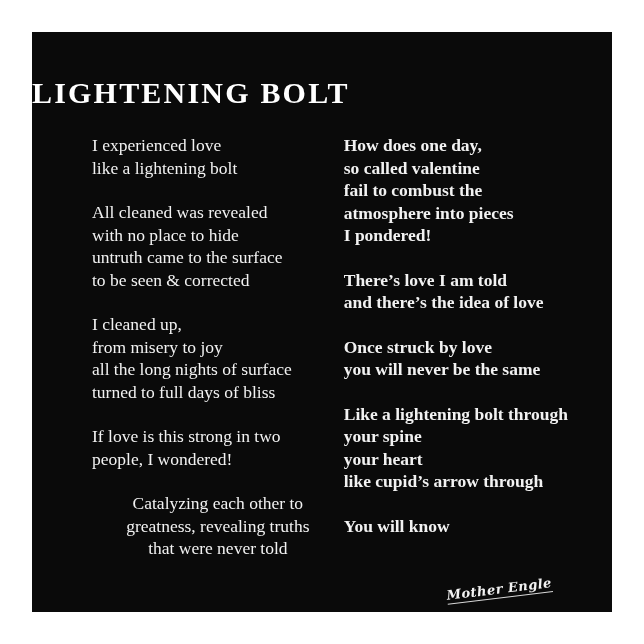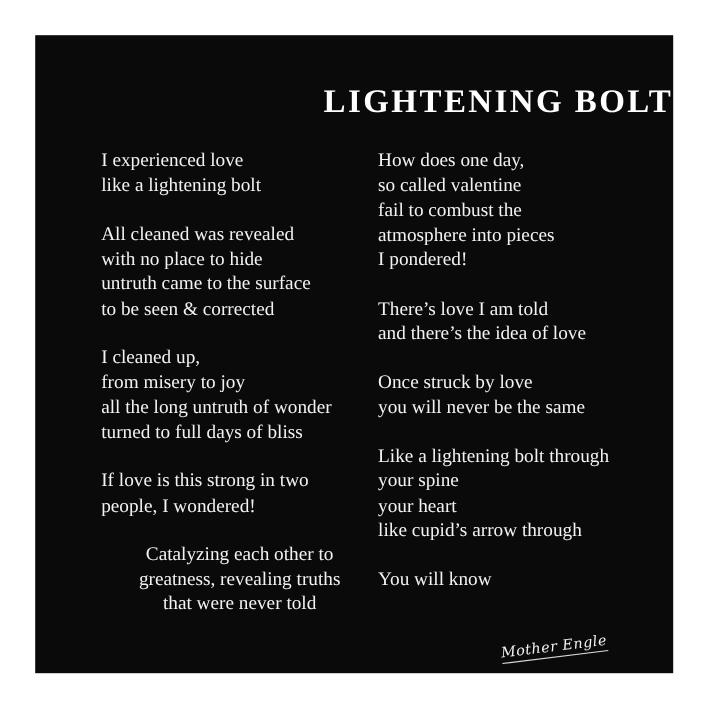--- a/index.html
+++ b/index.html
@@ -17,21 +17,21 @@
     position: absolute;
     left: 32px;
     top: 32px;
     width: 580px;
     height: 580px;
     background: #0a0a0a;
     box-sizing: border-box;
     overflow: hidden;
   }
   .poster-title {
-    text-align: right;
+    text-align: left;
     color: #ffffff;
     font-family: "Liberation Serif", serif;
     font-weight: bold;
     font-size: 30px;
     letter-spacing: 2.2px;
     margin-top: 46px;
     margin-bottom: 0;
     line-height: 1;
   }
   .columns {
@@ -43,20 +43,21 @@
   }
   .col {
     display: flex;
     flex-direction: column;
   }
   .col-left {
     width: 268px;
   }
   .col-right {
     width: 258px;
+    font-weight: bold;
   }
   .stanza {
     margin-bottom: 22px;
   }
   .stanza:last-child {
     margin-bottom: 0;
     text-align: center;
   }
   .line {
     color: #f2f2f2;
@@ -102,21 +103,21 @@
       <div class="stanza">
         <div class="line">All cleaned was revealed</div>
         <div class="line">with no place to hide</div>
         <div class="line">untruth came to the surface</div>
         <div class="line">to be seen &amp; corrected</div>
       </div>
 
       <div class="stanza">
         <div class="line">I cleaned up,</div>
         <div class="line">from misery to joy</div>
-        <div class="line">all the long untruth of wonder</div>
+        <div class="line">all the long nights of surface</div>
         <div class="line">turned to full days of bliss</div>
       </div>
 
       <div class="stanza">
         <div class="line">If love is this strong in two</div>
         <div class="line">people, I wondered!</div>
       </div>
 
       <div class="stanza">
         <div class="line">Catalyzing each other to</div>

